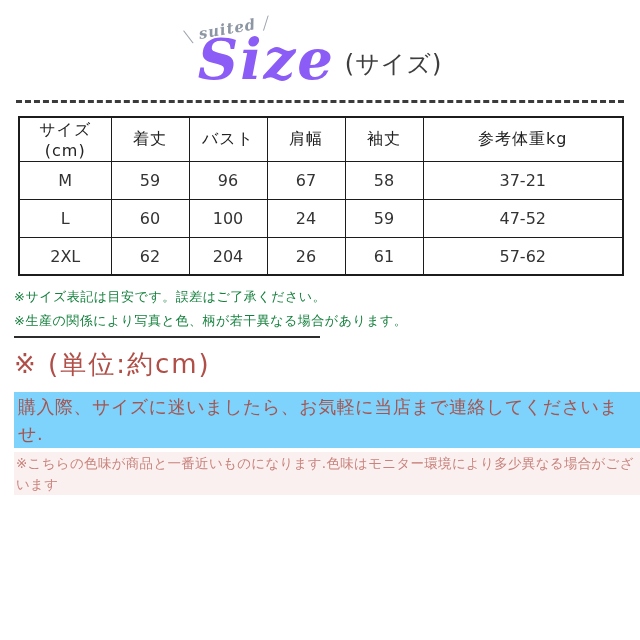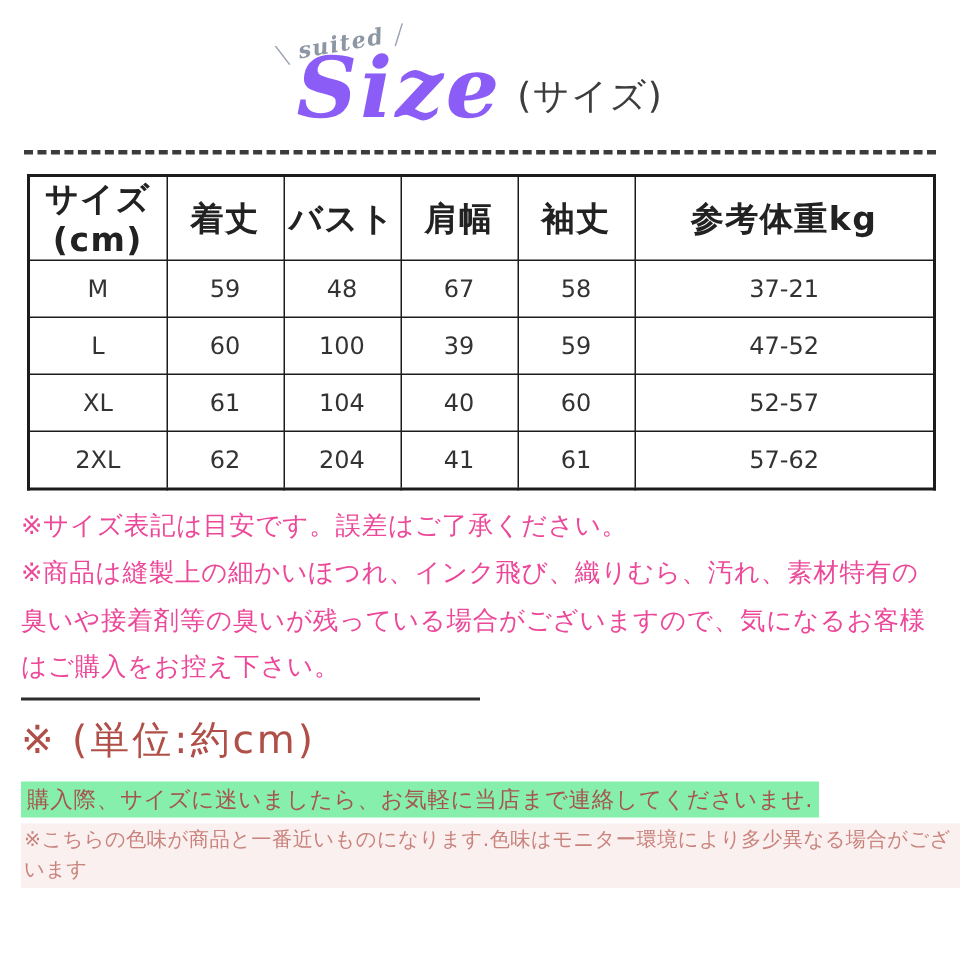--- a/index.html
+++ b/index.html
@@ -58,61 +58,61 @@
     border-collapse: collapse;
     table-layout: fixed;
     text-align: center;
   }
   table.size-table, table.size-table th, table.size-table td {
     border: 1px solid #1c1c1c;
   }
   table.size-table { border: 2px solid #1c1c1c; }
   table.size-table th {
     height: 44px;
-    font-size: 22px;
-    font-weight: 700;
+    font-size: 16px;
+    font-weight: 400;
     color: #222;
     letter-spacing: 1px;
   }
   table.size-table td {
     height: 38px;
     font-size: 16px;
     color: #333;
   }
   col.c-size { width: 92px; }
   col.c-mid  { width: 78px; }
   col.c-wt   { width: 200px; }
   
   .notes { margin: 9px 14px 0 14px; }
   .note {
-    font-size: 17px;
-    color: #ec4899;
+    font-size: 13px;
+    color: #15803d;
     line-height: 1.85;
     letter-spacing: 0.5px;
   }
   .divider {
     width: 306px;
     height: 2px;
     background: #2c2c2c;
     margin: 3px 0 0 14px;
   }
   
   .unit-note {
     margin: 9px 0 3px 14px;
     font-size: 26px;
     color: #b04f48;
     letter-spacing: 2px;
   }
   
   .footer { margin: 10px 0 0 14px; }
   .footer-line1 {
     display: inline-block;
-    background: #86efac;
+    background: #7dd3fc;
     color: #a6544f;
-    font-size: 15px;
+    font-size: 18px;
     line-height: 1.5;
     padding: 1px 4px;
     letter-spacing: 0.5px;
   }
   .footer-line2 {
     display: inline-block;
     margin-top: 4px;
     background: #faf0ef;
     color: #c9827c;
     font-size: 13.5px;
@@ -150,55 +150,47 @@
       <th>バスト</th>
       <th>肩幅</th>
       <th>袖丈</th>
       <th>参考体重kg</th>
     </tr>
   </thead>
   <tbody>
     <tr>
       <td>M</td>
       <td>59</td>
-      <td>48</td>
+      <td>96</td>
       <td>67</td>
       <td>58</td>
       <td>37-21</td>
     </tr>
     <tr>
       <td>L</td>
       <td>60</td>
       <td>100</td>
-      <td>39</td>
+      <td>24</td>
       <td>59</td>
       <td>47-52</td>
-    </tr>
-    <tr>
-      <td>XL</td>
-      <td>61</td>
-      <td>104</td>
-      <td>40</td>
-      <td>60</td>
-      <td>52-57</td>
     </tr>
     <tr>
       <td>2XL</td>
       <td>62</td>
       <td>204</td>
-      <td>41</td>
+      <td>26</td>
       <td>61</td>
       <td>57-62</td>
     </tr>
   </tbody>
 </table>
 
 <div class="notes">
   <div class="note">※サイズ表記は目安です。誤差はご了承ください。</div>
-  <div class="note">※商品は縫製上の細かいほつれ、インク飛び、織りむら、汚れ、素材特有の臭いや接着剤等の臭いが残っている場合がございますので、気になるお客様はご購入をお控え下さい。</div>
+  <div class="note">※生産の関係により写真と色、柄が若干異なる場合があります。</div>
 </div>
 
 <div class="divider"></div>
 
 <div class="unit-note">※ (単位:約cm)</div>
 
 <div class="footer">
   <span class="footer-line1">購入際、サイズに迷いましたら、お気軽に当店まで連絡してくださいませ.</span><br>
   <span class="footer-line2">※こちらの色味が商品と一番近いものになります.色味はモニター環境により多少異なる場合がございます</span>
 </div>

